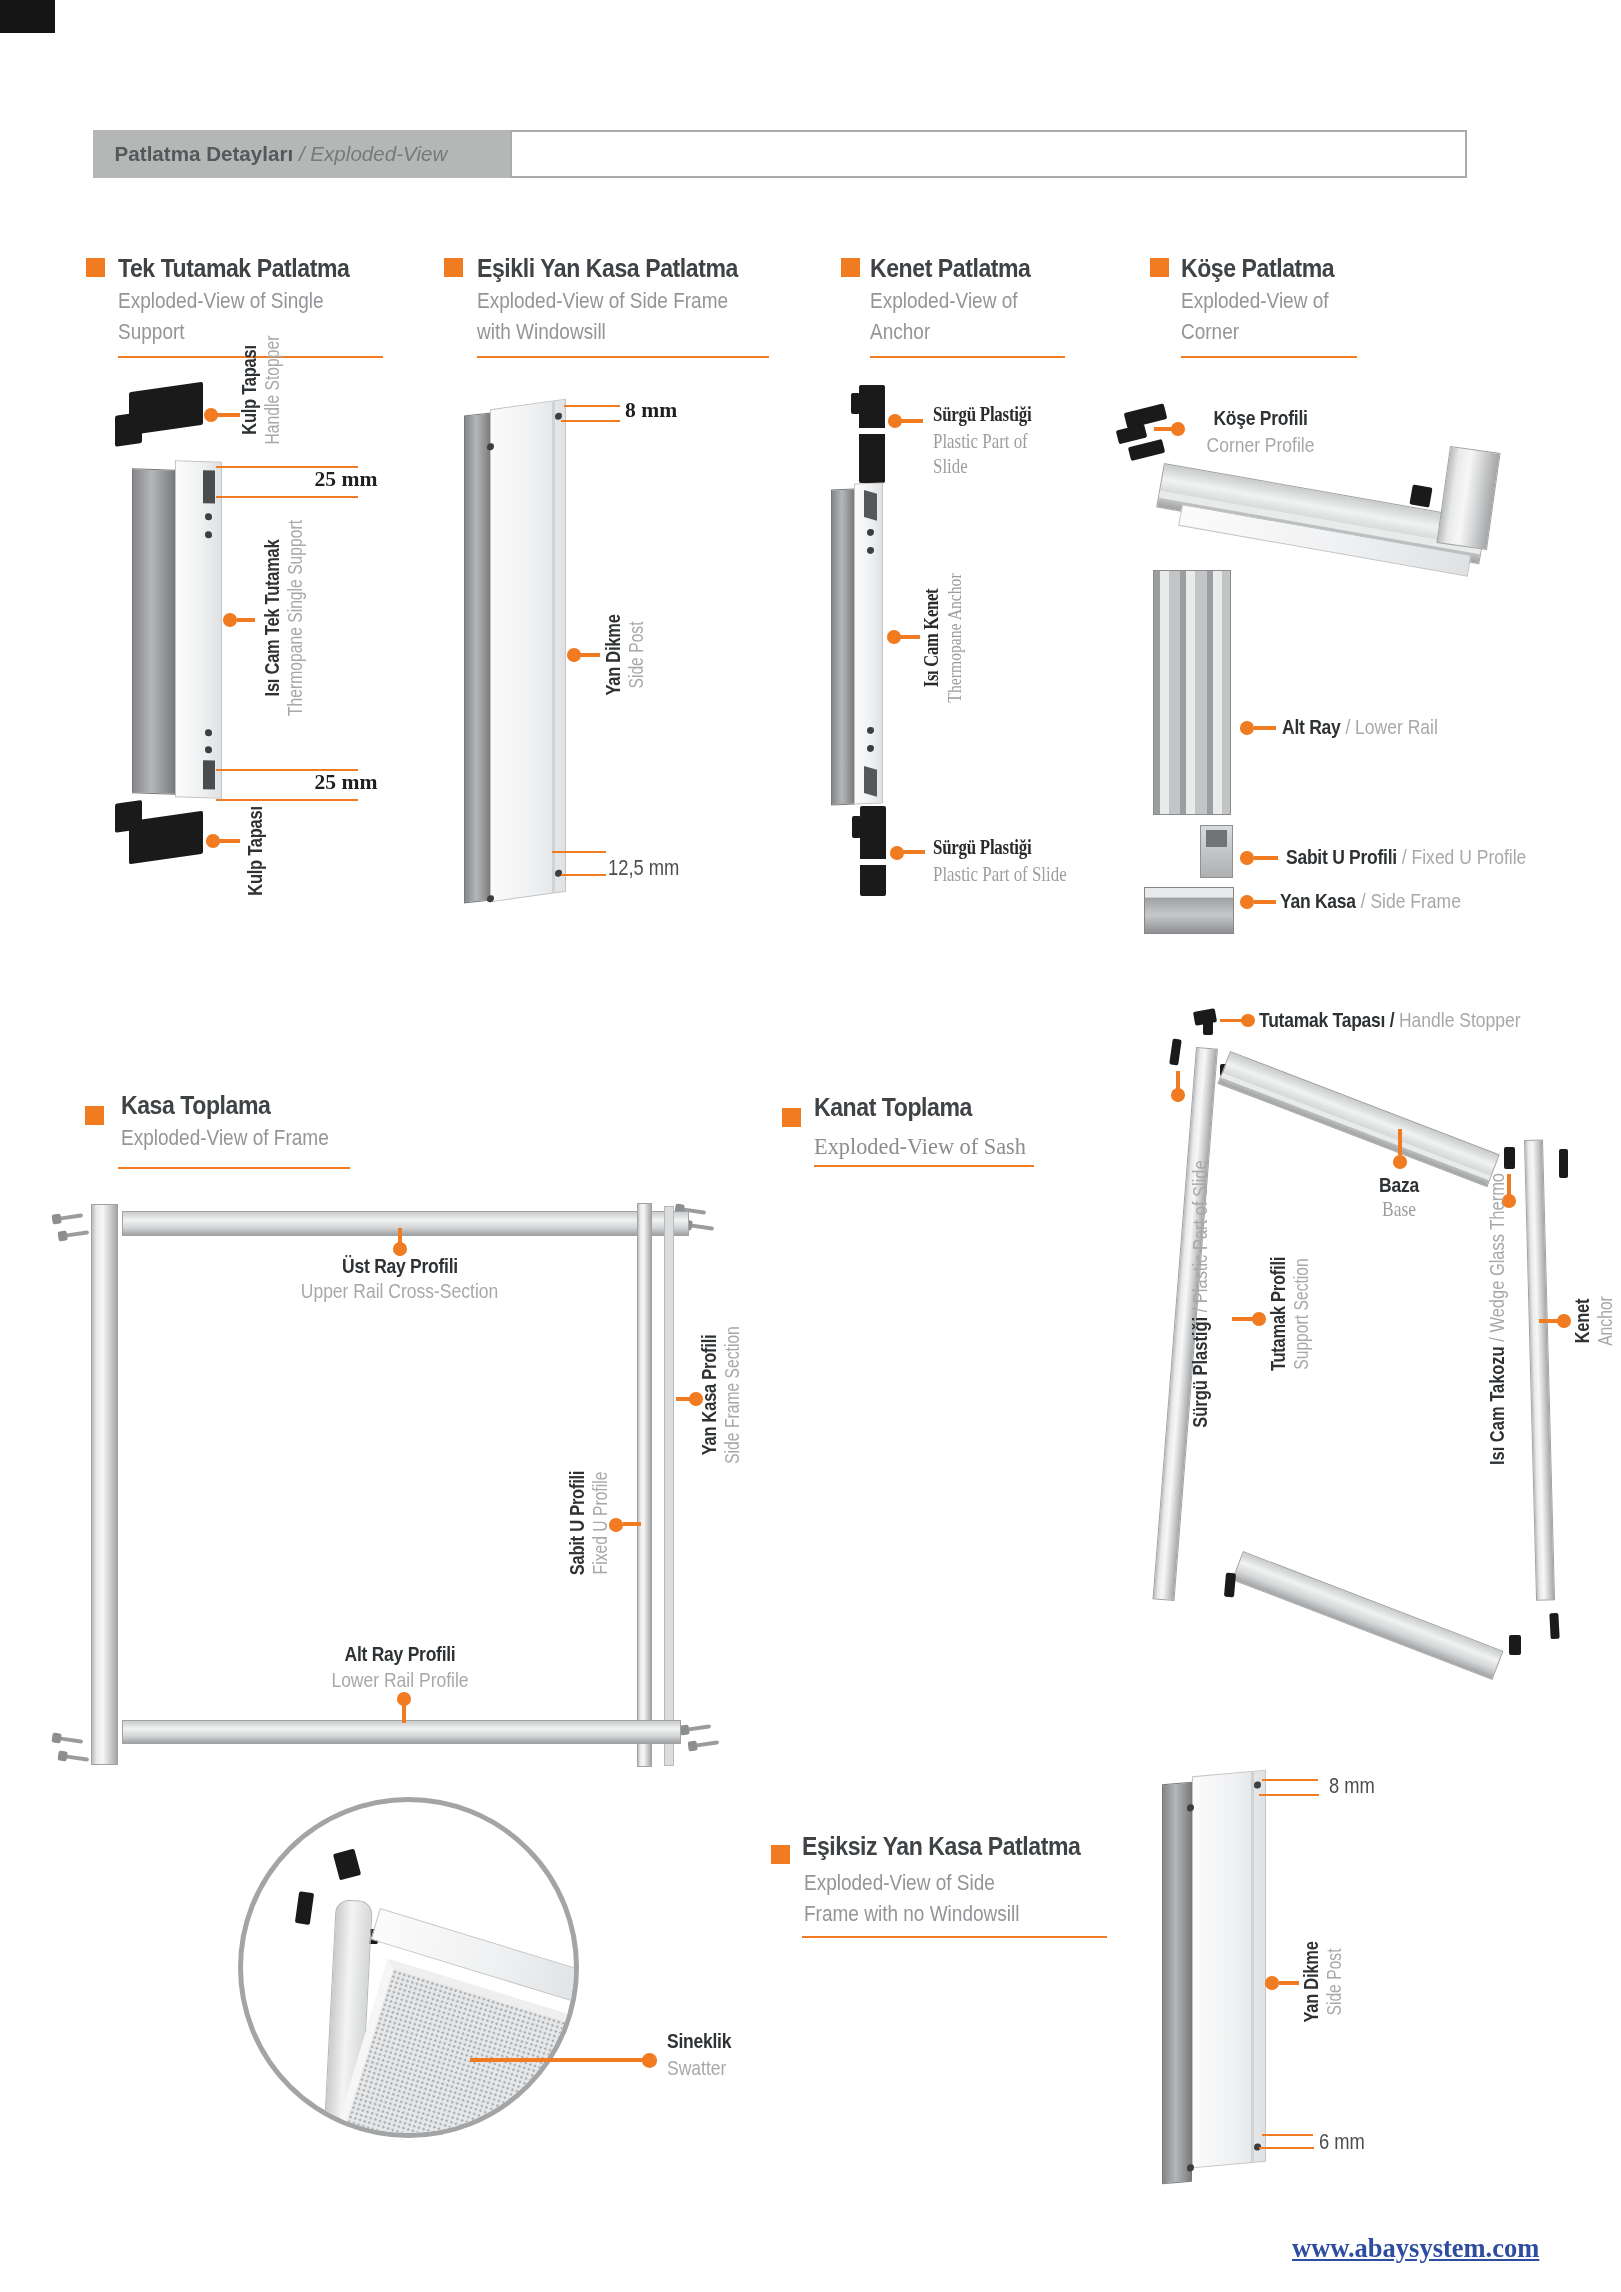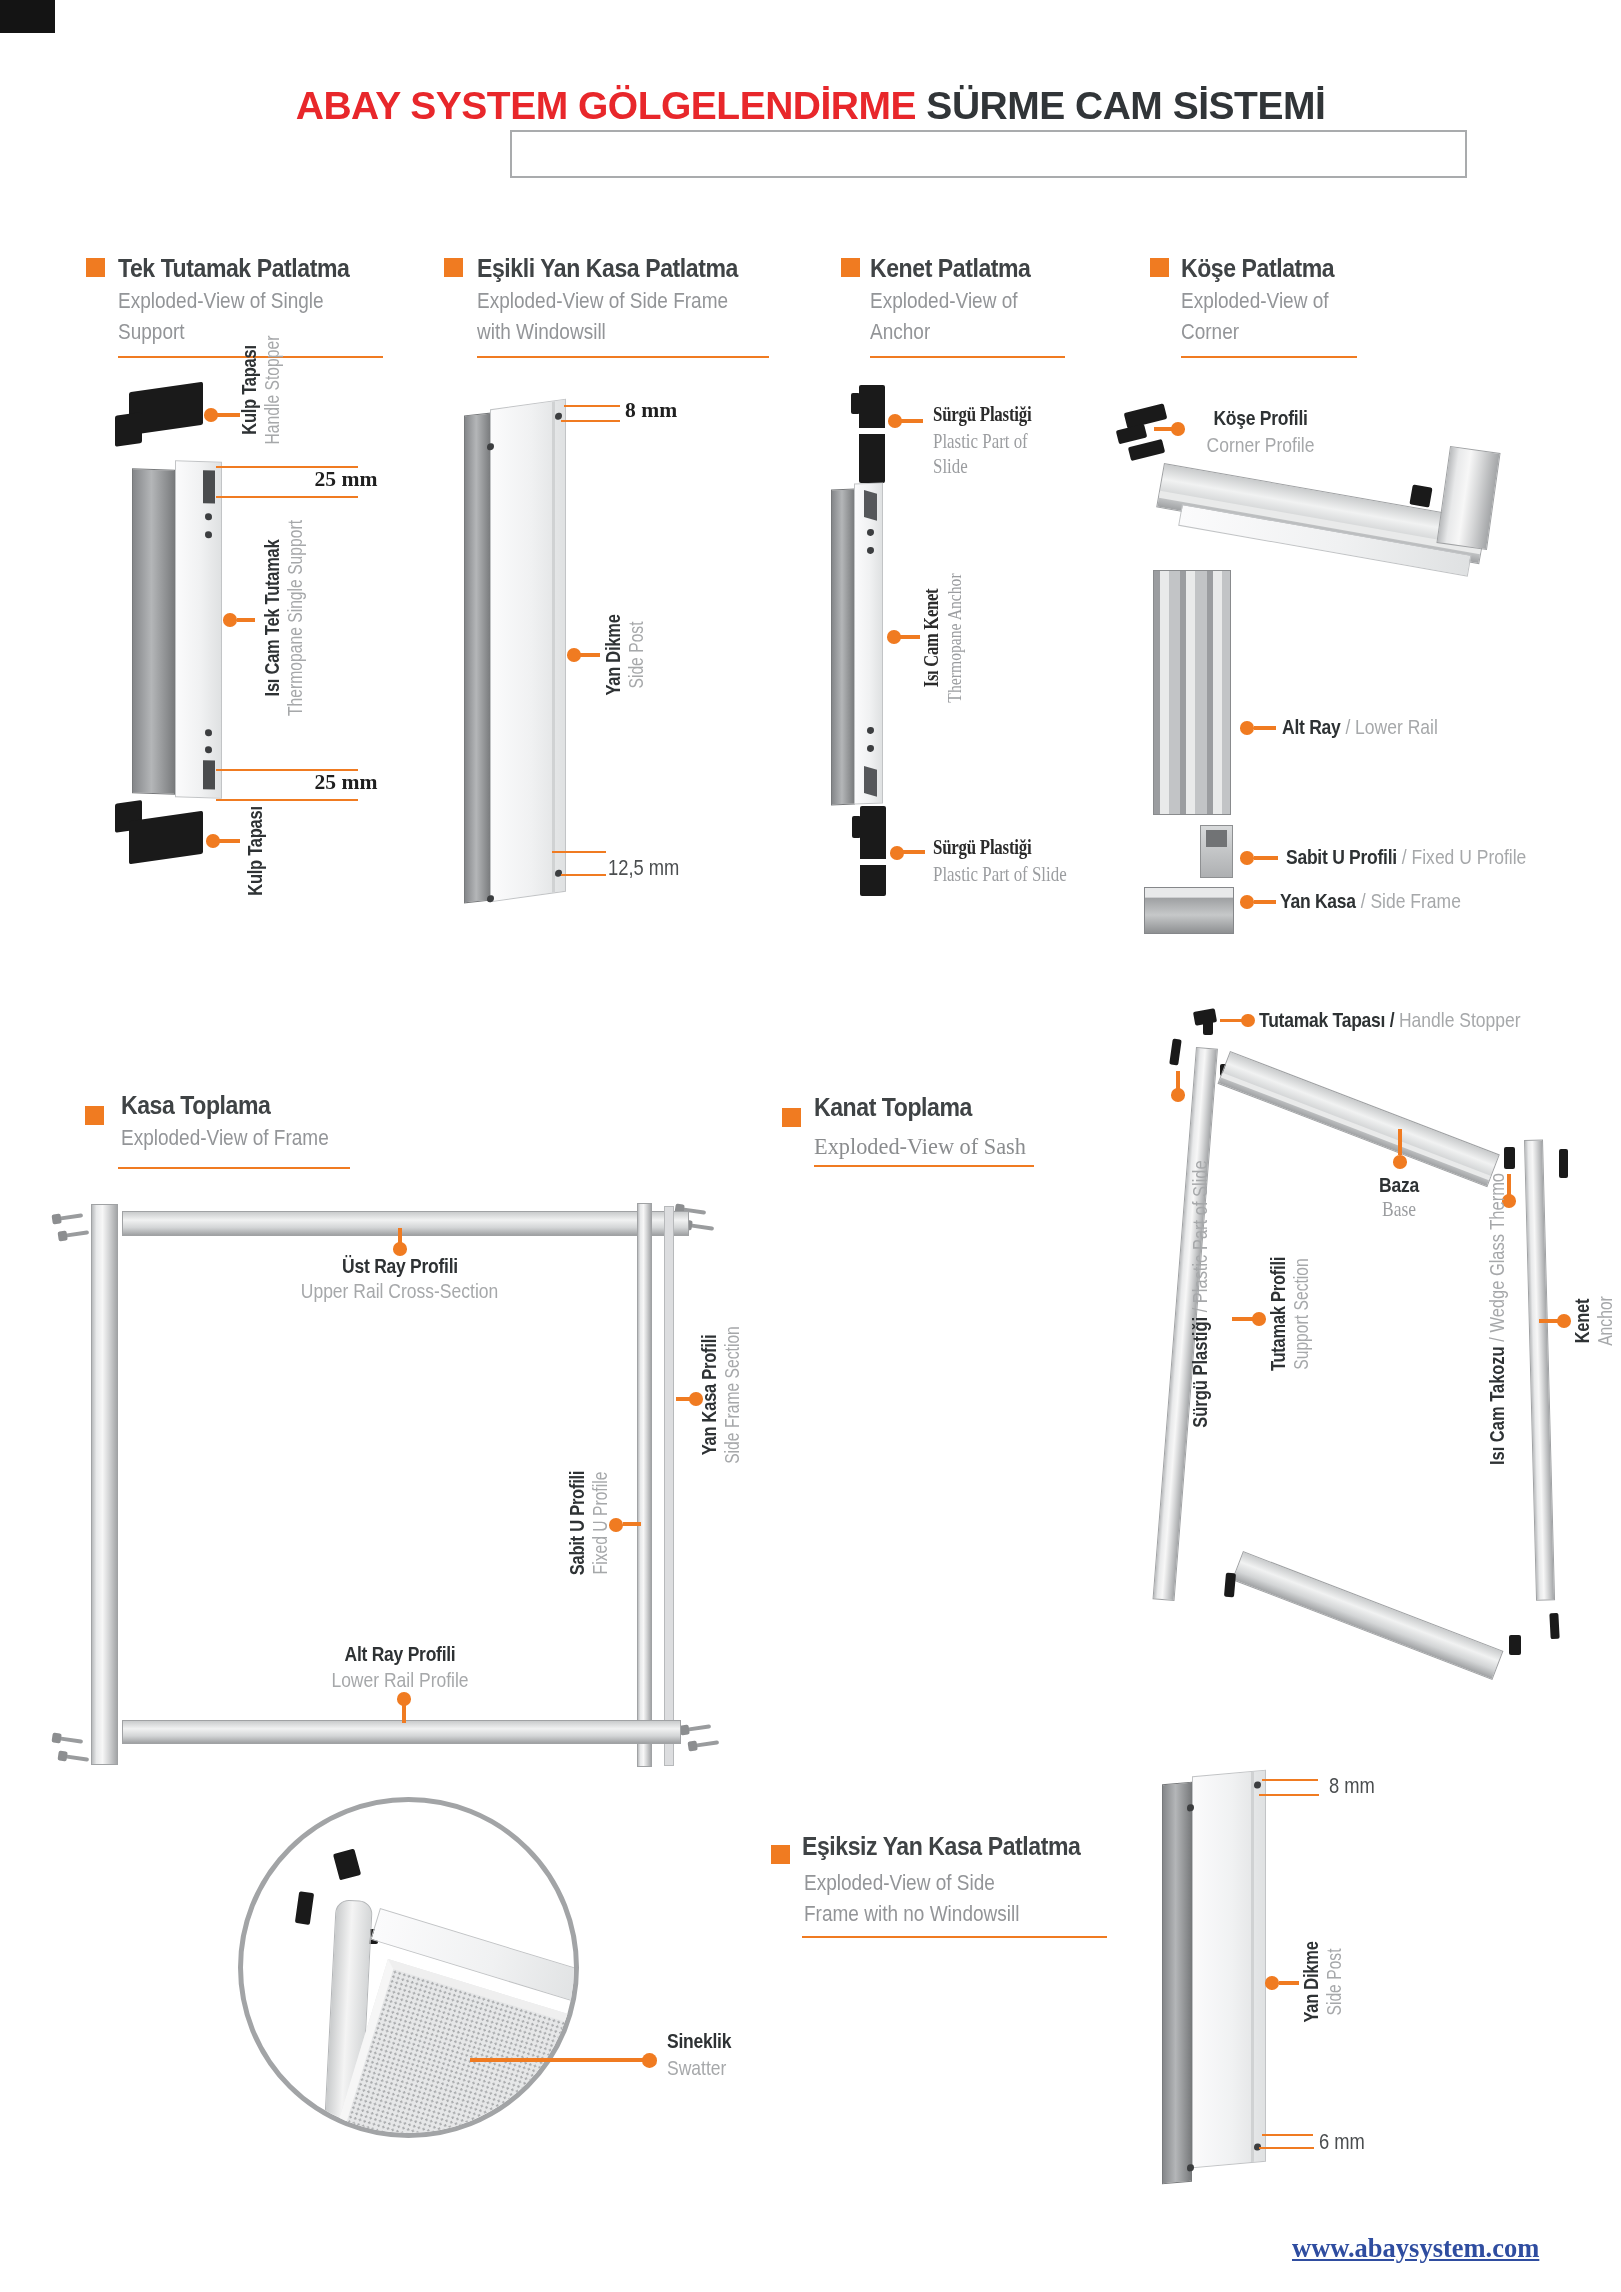--- a/index.html
+++ b/index.html
@@ -60,22 +60,22 @@
   .rail-ribs{background:repeating-linear-gradient(90deg,#9B9DA0 0 5.9px,#E9EAEA 5.9px 14.7px,#C2C4C6 14.7px 26.5px);border:1px solid #898B8D;}
   .mesh{background-color:#E6E7E8;background-image:radial-gradient(#A9ABAD 1.2px,transparent 1.4px);background-size:4.9px 4.9px;}
   .footer-url{position:absolute;left:1292px;top:2233px;font-family:"Liberation Serif",serif;font-weight:bold;font-size:26.5px;color:var(--blue);}
 </style>
 </head>
 <body>
 
 <div class="page">
 
   <div class="corner-black"></div>
-  <div class="main-title">
-    <span class="t-red">ABAY SYSTEM GÖLGELENDİRME</span><span class="t-dark"> SÜRME CAM SİSTEMİ</span>
+  <div class="tab-gray">
+    <span class="tb">Patlatma Detayları</span><span class="ti"> / Exploded-View</span>
   </div>
   <div class="tab-white"></div>
 
   <div class="sq" style="left:86px;top:258px;"></div>
   <div class="sec-title" style="left:118px;top:253px;">Tek Tutamak Patlatma</div>
   <div class="sec-sub" style="left:118px;top:288px;">Exploded-View of Single</div>
   <div class="sec-sub" style="left:118px;top:319px;">Support</div>
   <div class="sec-line" style="left:118px;top:356px;width:265px;"></div>
 
   <div class="sq" style="left:444px;top:258px;"></div>

